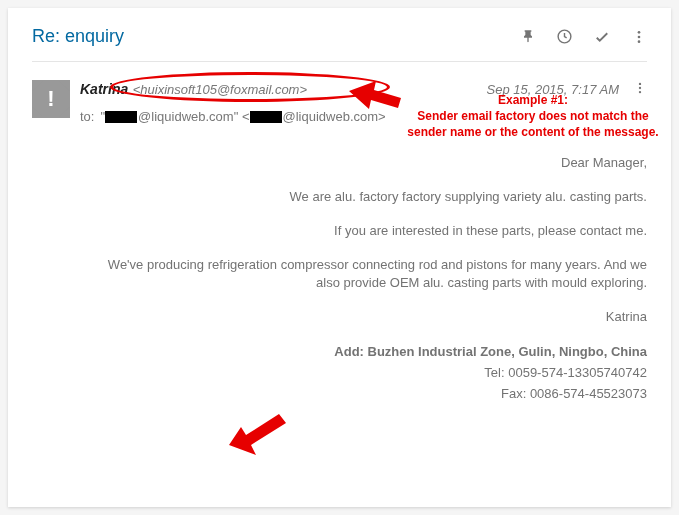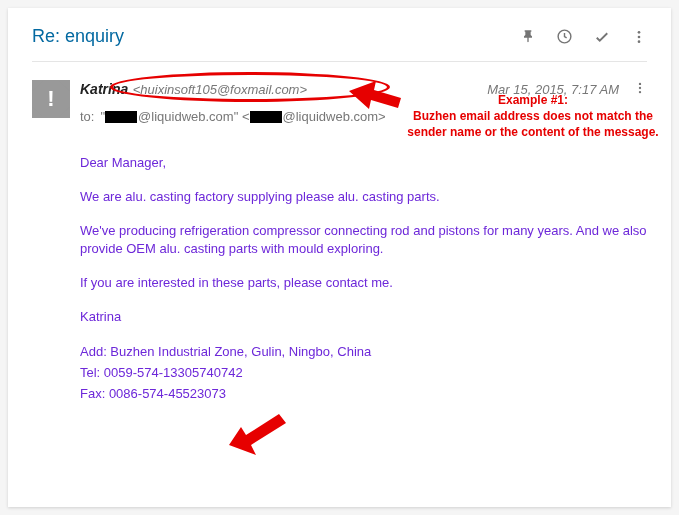--- a/index.html
+++ b/index.html
@@ -128,24 +128,25 @@
     .redact {
       display: inline-block;
       background: #000;
       width: 32px;
       height: 12px;
       vertical-align: middle;
       margin-right: 1px;
     }
     .body {
       margin-top: 30px;
-      margin-left: 48px;
-      font-size: 13px;
-      color: #6d28d9;
+      margin-left: 64px;
+      font-size: 13px;
+      color: #737373;
       line-height: 1.4;
+      text-align: right;
     }
     .body p {
       margin-bottom: 16px;
     }
     .body .sig-line {
       margin-bottom: 2px;
     }
     .annotation-text {
       position: absolute;
       color: #e60000;
@@ -199,54 +200,54 @@
       <div class="stop-sign">!</div>
     </div>
     <div class="sender-block" style="position:relative;">
       <div class="circle-annotation"></div>
       <div class="sender-line">
         <div>
           <span class="sender-name">Katrina</span>
           <span class="sender-email">&lt;huixinsoft105@foxmail.com&gt;</span>
         </div>
         <div style="display:flex;align-items:center;">
-          <span class="date">Mar 15, 2015, 7:17 AM</span>
+          <span class="date">Sep 15, 2015, 7:17 AM</span>
           <span class="msg-menu">
             <svg width="14" height="14" viewBox="0 0 24 24" fill="#757575">
                 <circle cx="12" cy="5" r="2"></circle>
                 <circle cx="12" cy="12" r="2"></circle>
                 <circle cx="12" cy="19" r="2"></circle>
               </svg>
           </span>
         </div>
       </div>
       <div class="to-row">
         <span class="to-label">to:</span>
         <span>"<span class="redact"></span><span>@liquidweb.com"</span> &lt;<span class="redact"></span><span>@liquidweb.com&gt;</span></span>
       </div>
     </div>
   </div>
 
   <div class="body">
     <p>Dear Manager,</p>
-    <p>We are alu. casting factory supplying please alu. casting parts.</p>
+    <p>We are alu. factory factory supplying variety alu. casting parts.</p>
+    <p>If you are interested in these parts, please contact me.</p>
     <p>We've producing refrigeration compressor connecting rod and pistons for many years. And we also provide OEM alu. casting parts with mould exploring.</p>
-    <p>If you are interested in these parts, please contact me.</p>
     <p>Katrina</p>
-    <p class="sig-line" style="margin-bottom:3px;">Add: Buzhen Industrial Zone, Gulin, Ningbo, China</p>
+    <p class="sig-line" style="margin-bottom:3px;font-weight:bold;">Add: Buzhen Industrial Zone, Gulin, Ningbo, China</p>
     <p class="sig-line" style="margin-bottom:3px;">Tel: 0059-574-13305740742</p>
     <p class="sig-line" style="margin-bottom:3px;">Fax: 0086-574-45523073</p>
   </div>
 
   <svg class="arrow" style="left:338px;top:68px;" width="60" height="50">
     <polygon points="3,15 30,5 28,14 55,22 52,32 25,24 23,33" fill="#e60000"></polygon>
   </svg>
 
   <div class="annotation-text" style="left:395px;top:84px;width:260px;">
     <span>Example #1:</span><br>
-    <span>Buzhen email address does not match the sender name or the content of the message.</span>
+    <span>Sender email factory does not match the sender name or the content of the message.</span>
   </div>
 
   <svg class="arrow" style="left:218px;top:397px;" width="70" height="55">
     <polygon points="3,40 30,50 25,40 60,18 53,9 20,30 15,22" fill="#e60000"></polygon>
   </svg>
 
 </div>
 
 </body></html>

